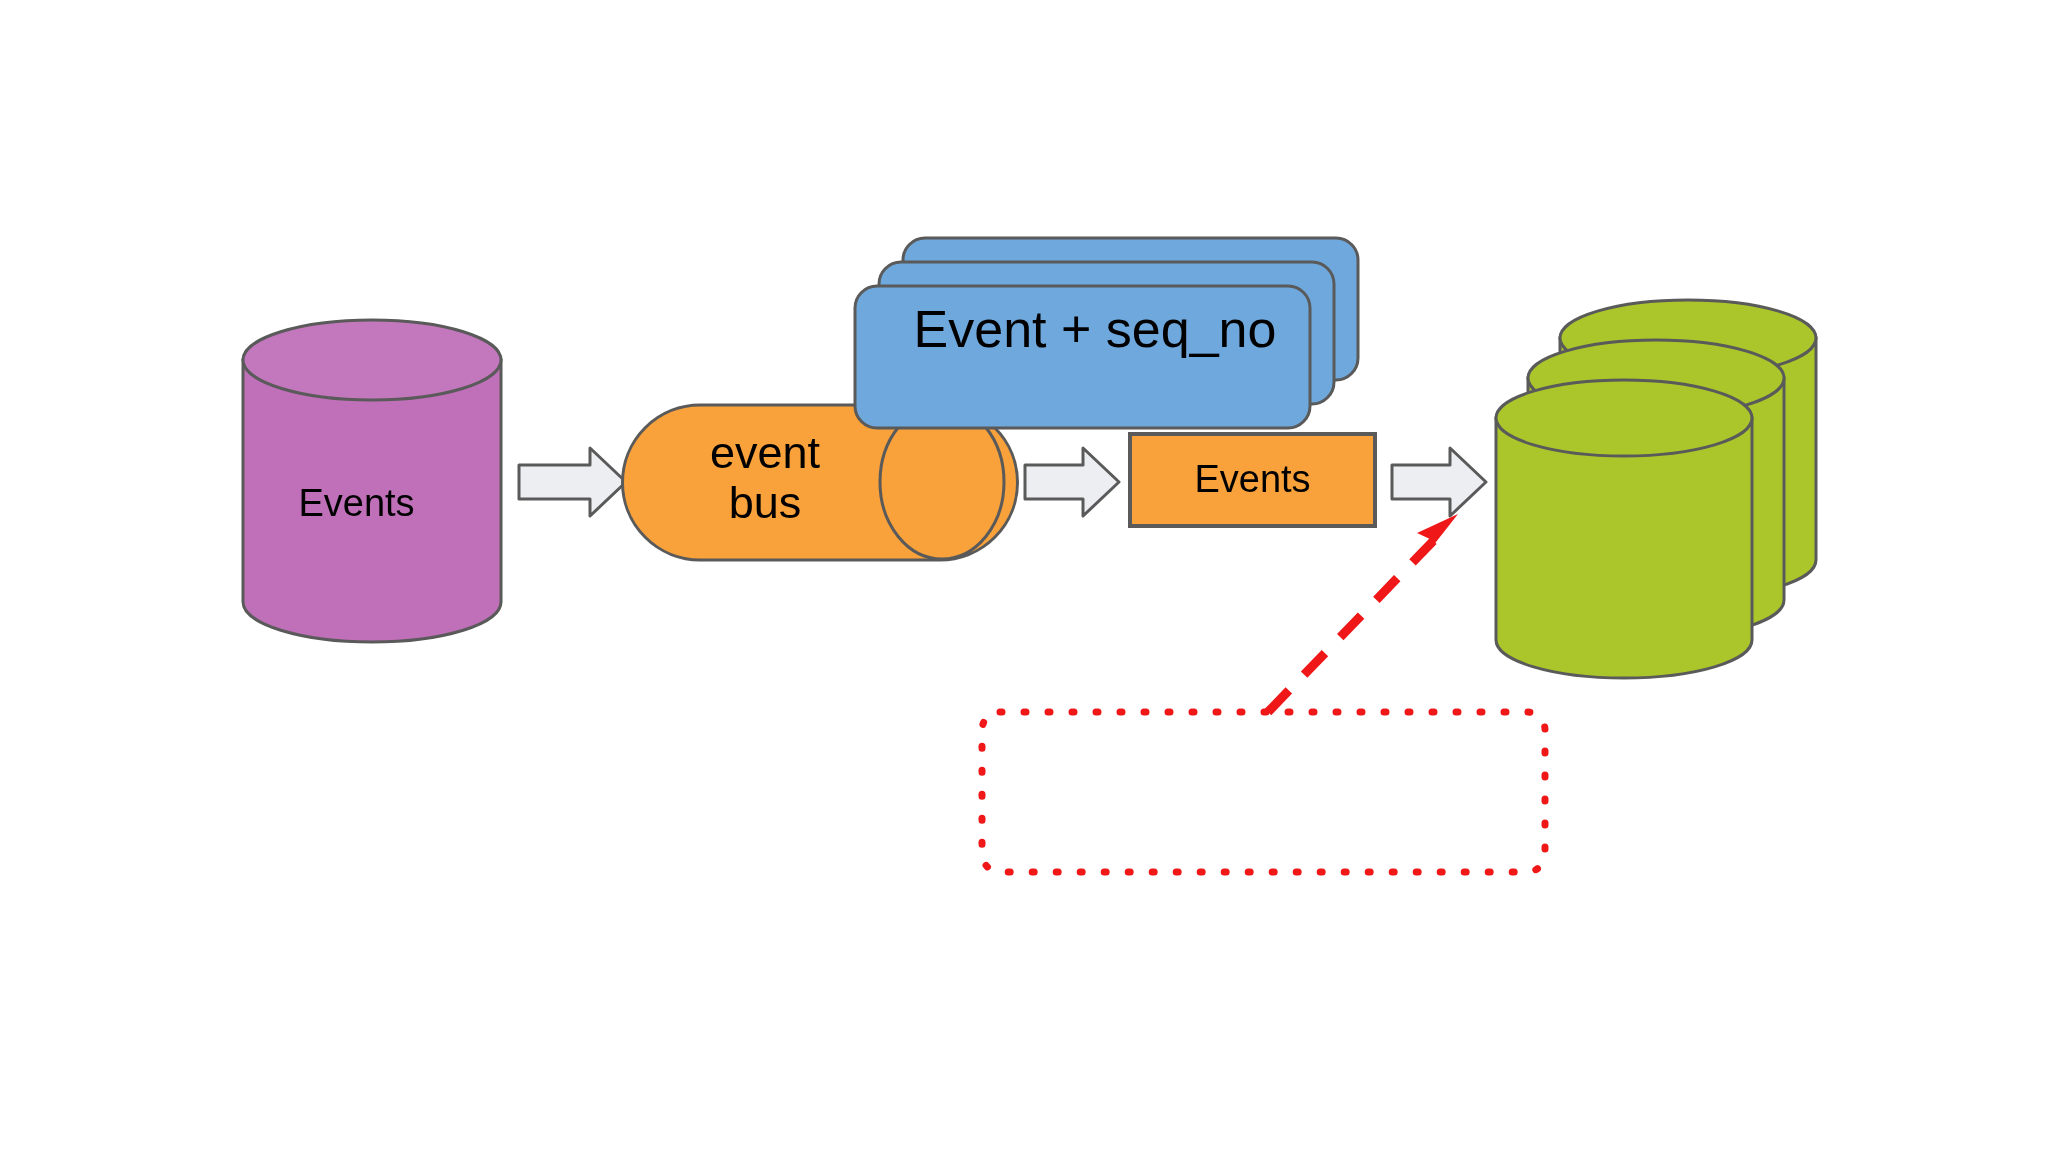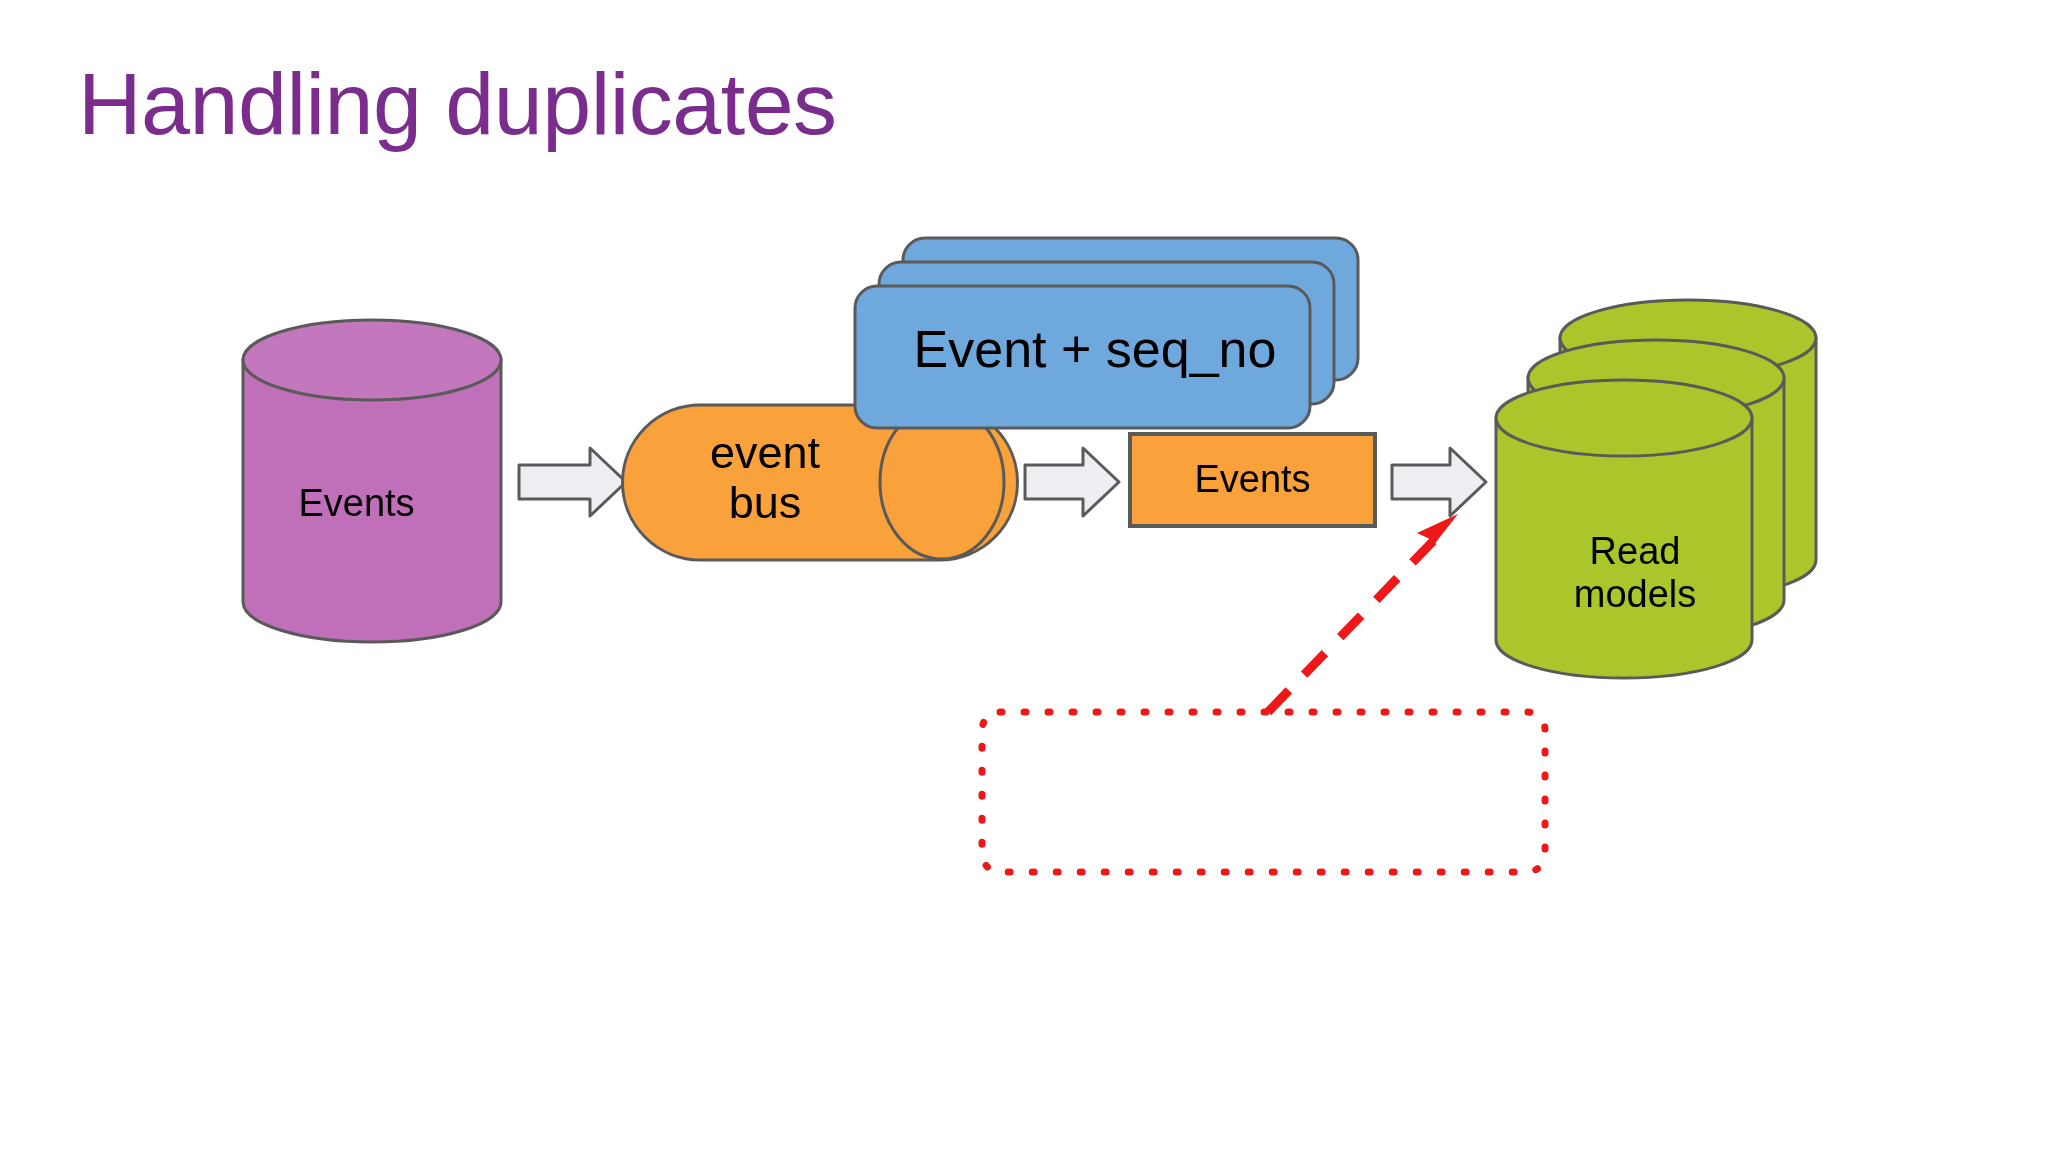--- a/index.html
+++ b/index.html
@@ -67,37 +67,35 @@
     left: 1130px; top: 458px; width: 245px;
     font-size: 38px;
   }
   #readmodels-label {
     left: 1500px; top: 530px; width: 270px;
     font-size: 38px;
   }
   #event-card-label {
     left: 860px; top: 300px; width: 470px;
     font-size: 52px;
-    margin-top: 20px;
   }
   #callout-label {
     left: 990px; top: 735px; width: 540px;
     font-size: 40px;
     font-weight: bold;
     color: #ef1717;
     line-height: 1.22;
     white-space: normal;
   }
 </style>
 </head>
 <body>
 
 <div id="slide">
 
-  <div id="slide-title">Handling duplicates</div>
 
   <div id="diagram">
 
     <svg viewBox="0 0 2048 1152" xmlns="http://www.w3.org/2000/svg">
 
       <g>
         <path d="M243,360 L243,602 A129,40 0 0 0 501,602 L501,360 Z" fill="#bf70b9" stroke="#5a5a5a" stroke-width="3"></path>
         <ellipse cx="372" cy="360" rx="129" ry="40" fill="#c378bd" stroke="#5a5a5a" stroke-width="3"></ellipse>
       </g>
 
@@ -151,20 +149,18 @@
 
     </svg>
 
     <div class="shape-label" id="events-label">Events</div>
 
     <div class="shape-label" id="eventbus-label"><span>event</span>
 <span>bus</span></div>
 
     <div class="shape-label" id="updater-label">Events</div>
 
-    <div class="shape-label" id="readmodels-label"><span>Read</span>
-<span>models</span></div>
 
     <div class="shape-label" id="event-card-label">Event + seq_no</div>
 
 
   </div>
 </div>
 
 </body></html>

